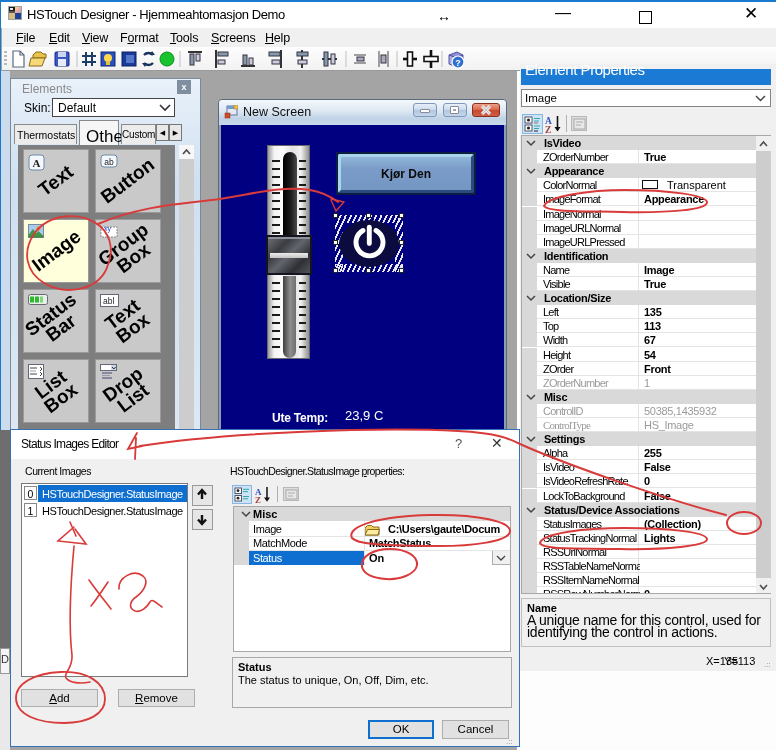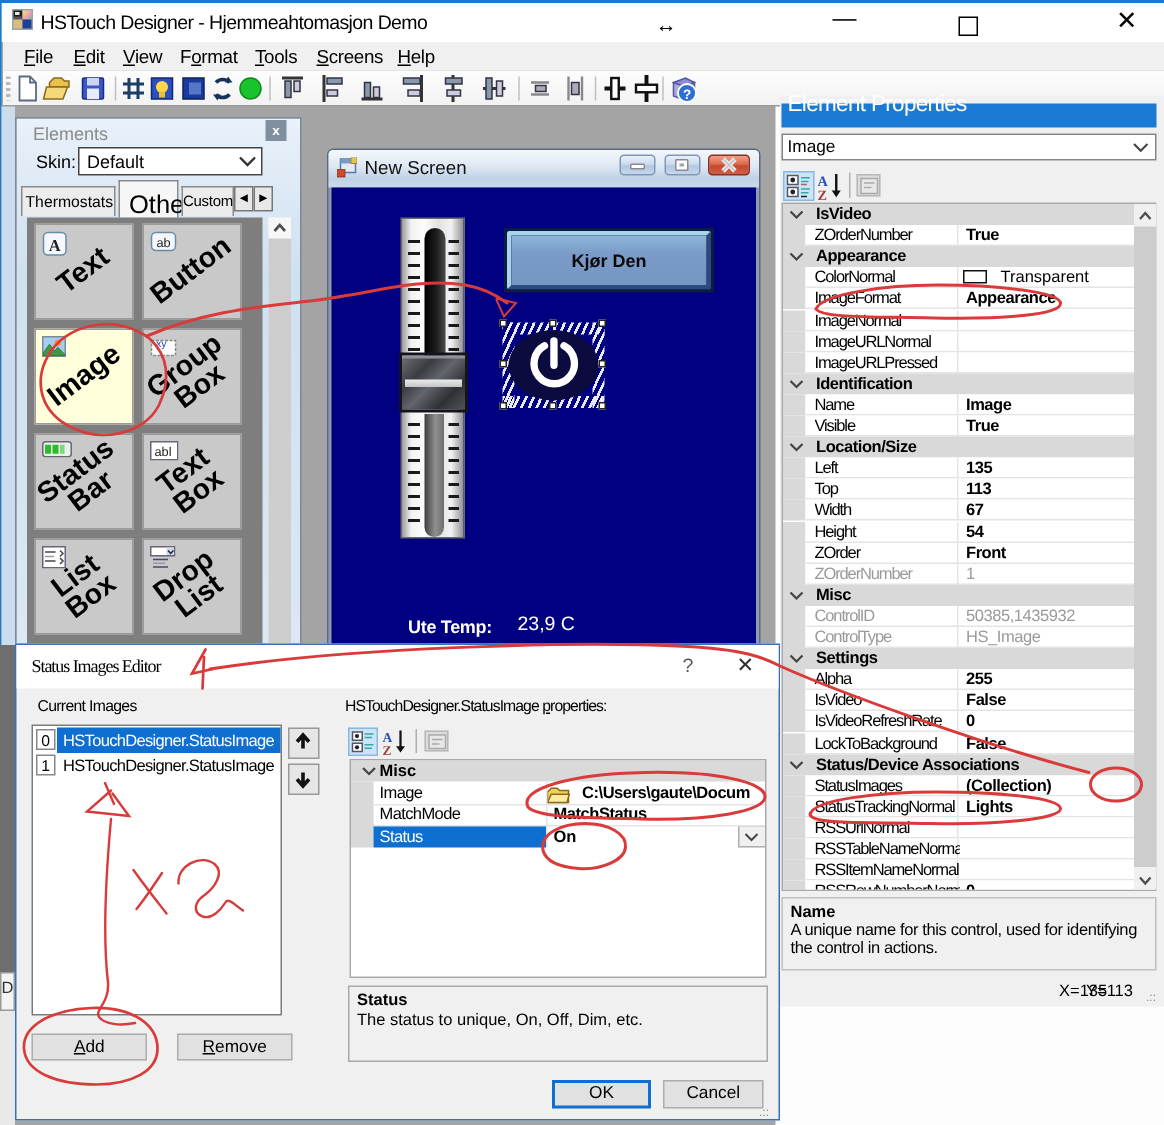--- a/index.html
+++ b/index.html
@@ -410,21 +410,21 @@
     </svg>
     <div style="position:absolute;left:22px;top:254.79999999999993px;font-weight:bold;color:#000;white-space:nowrap;letter-spacing:-0.3px;">Misc</div>
     <div style="position:absolute;left:0;top:267.8999999999999px;width:15px;height:14.1px;background:#d9d9d9;"></div>
     <div style="position:absolute;left:15px;top:267.8999999999999px;width:101px;height:14.1px;background:#fff;border-bottom:1px solid #e4e4e4;overflow:hidden;"></div>
     <div style="position:absolute;left:116px;top:267.8999999999999px;width:134px;height:14.1px;background:#fff;border-bottom:1px solid #e4e4e4;border-left:1px solid #e4e4e4;"></div>
     <div style="position:absolute;left:21px;top:268.8999999999999px;width:97px;color:#9a9a9a;white-space:nowrap;overflow:hidden;letter-spacing:-0.75px;">ControlID</div>
     <div style="position:absolute;left:122px;top:268.8999999999999px;font-weight:normal;color:#9a9a9a;white-space:nowrap;letter-spacing:-0.3px;">50385,1435932</div>
     <div style="position:absolute;left:0;top:281.99999999999994px;width:15px;height:14.1px;background:#d9d9d9;"></div>
     <div style="position:absolute;left:15px;top:281.99999999999994px;width:101px;height:14.1px;background:#fff;border-bottom:1px solid #e4e4e4;overflow:hidden;"></div>
     <div style="position:absolute;left:116px;top:281.99999999999994px;width:134px;height:14.1px;background:#fff;border-bottom:1px solid #e4e4e4;border-left:1px solid #e4e4e4;"></div>
-    <div style="position:absolute;left:21px;top:282.99999999999994px;width:97px;color:#9a9a9a;white-space:nowrap;overflow:hidden;letter-spacing:-0.75px;">ControlType</div>
+    <div style="position:absolute;left:21px;top:282.99999999999994px;width:97px;color:#9a9a9a;white-space:nowrap;overflow:hidden;letter-spacing:-0.75px;font-family:Liberation Serif, serif;">ControlType</div>
     <div style="position:absolute;left:122px;top:282.99999999999994px;font-weight:normal;color:#9a9a9a;white-space:nowrap;letter-spacing:-0.3px;">HS_Image</div>
     <div style="position:absolute;left:0;top:296.09999999999997px;width:250px;height:14.1px;background:#d9d9d9;"></div>
     <svg style="position:absolute;left:4px;top:300.09999999999997px" width="10" height="7">
       <path d="M1 1 l4 4 4 -4" fill="none" stroke="#444" stroke-width="1.5"></path>
     </svg>
     <div style="position:absolute;left:22px;top:297.09999999999997px;font-weight:bold;color:#000;white-space:nowrap;letter-spacing:-0.3px;">Settings</div>
     <div style="position:absolute;left:0;top:310.2px;width:15px;height:14.1px;background:#d9d9d9;"></div>
     <div style="position:absolute;left:15px;top:310.2px;width:101px;height:14.1px;background:#fff;border-bottom:1px solid #e4e4e4;overflow:hidden;"></div>
     <div style="position:absolute;left:116px;top:310.2px;width:134px;height:14.1px;background:#fff;border-bottom:1px solid #e4e4e4;border-left:1px solid #e4e4e4;"></div>
     <div style="position:absolute;left:21px;top:311.2px;width:97px;color:#000;white-space:nowrap;overflow:hidden;letter-spacing:-0.75px;">Alpha</div>
@@ -480,31 +480,31 @@
 <div style="position:absolute;left:756px;top:136px;width:15px;height:457px;background:#f0f0f0;"></div>
 <svg class="abs" style="left:756px;top:138px" width="15" height="12">
     <path d="M4 8 l3.5 -4 3.5 4" fill="none" stroke="#505050" stroke-width="1.6"></path>
   </svg>
 <div style="position:absolute;left:756px;top:151px;width:15px;height:427px;background:#cdcdcd;"></div>
 <svg class="abs" style="left:756px;top:581px" width="15" height="12">
     <path d="M4 4 l3.5 4 3.5 -4" fill="none" stroke="#505050" stroke-width="1.6"></path>
   </svg>
 <div style="position:absolute;left:521px;top:598px;width:250px;height:49px;background:#f0f0f0;border:1px solid #c0c0c0;"></div>
 <div style="position:absolute;left:527px;top:602px;font-size:11px;font-weight:bold;color:#000;">Name</div>
-<div style="position:absolute;left:527px;top:615px;width:248px;font-size:11px;letter-spacing:-0.25px;color:#000;white-space:normal;line-height:11.5px;">A unique name for this control, used for identifying the control in actions.</div>
+<div style="position:absolute;left:527px;top:615px;width:248px;font-size:14px;letter-spacing:-0.25px;color:#000;white-space:normal;line-height:11.5px;">A unique name for this control, used for identifying the control in actions.</div>
 <div style="position:absolute;left:706px;top:655px;font-size:11px;color:#000;">X=135</div>
 <div style="position:absolute;left:724px;top:655px;font-size:11px;color:#000;">Y=113</div>
 <div style="position:absolute;left:764px;top:660px;font-size:8px;color:#888;">.::</div>
 <div style="position:absolute;left:0px;top:430px;width:10px;height:320px;background:#6e6e6e;"></div>
 <div style="position:absolute;left:0px;top:648px;width:10px;height:26px;background:#f4f4f4;border:1px solid #999;"></div>
 <div style="position:absolute;left:1px;top:653px;font-size:11px;color:#333;">D</div>
 <div style="position:absolute;left:0px;top:674px;width:10px;height:76px;background:#e9e9e9;"></div>
 <div style="position:absolute;left:10px;top:429px;width:510px;height:318px;background:#f0f0f0;border:1px solid #3573b8;"></div>
 <div style="position:absolute;left:11px;top:430px;width:508px;height:29px;background:#fff;"></div>
-<div style="position:absolute;left:21px;top:437px;font-size:12px;letter-spacing:-0.7px;color:#000;font-family:Liberation Serif, serif;">Status Images Editor</div>
+<div style="position:absolute;left:21px;top:437px;font-size:12px;letter-spacing:-0.7px;color:#000;">Status Images Editor</div>
 <div style="position:absolute;left:455px;top:436px;font-size:13px;color:#555;">?</div>
 <div style="position:absolute;left:491px;top:435px;font-size:14px;color:#333;">✕</div>
 <div style="position:absolute;left:25px;top:465px;font-size:10.5px;letter-spacing:-0.45px;color:#000;">Current Images</div>
 <div style="position:absolute;left:21px;top:483px;width:167px;height:194px;background:#fff;border:1px solid #7a7a7a;"></div>
 <div style="position:absolute;left:24px;top:486px;width:13px;height:14px;background:#fff;border:1px solid #888;text-align:center;font-size:10.5px;line-height:14px;color:#000;">0</div>
 <div style="position:absolute;left:38px;top:485px;width:149px;height:17px;background:#0f6fd0;"></div>
 <div style="position:absolute;left:42px;top:488px;font-size:11px;letter-spacing:-0.45px;color:#fff;">HSTouchDesigner.StatusImage</div>
 <div style="position:absolute;left:24px;top:503px;width:13px;height:14px;background:#fff;border:1px solid #888;text-align:center;font-size:10.5px;line-height:14px;color:#000;">1</div>
 <div style="position:absolute;left:42px;top:505px;font-size:11px;letter-spacing:-0.45px;color:#000;">HSTouchDesigner.StatusImage</div>
 <div style="position:absolute;left:192px;top:485px;width:21px;height:21px;background:#e6e6e6;border:1px solid #999;"></div>

